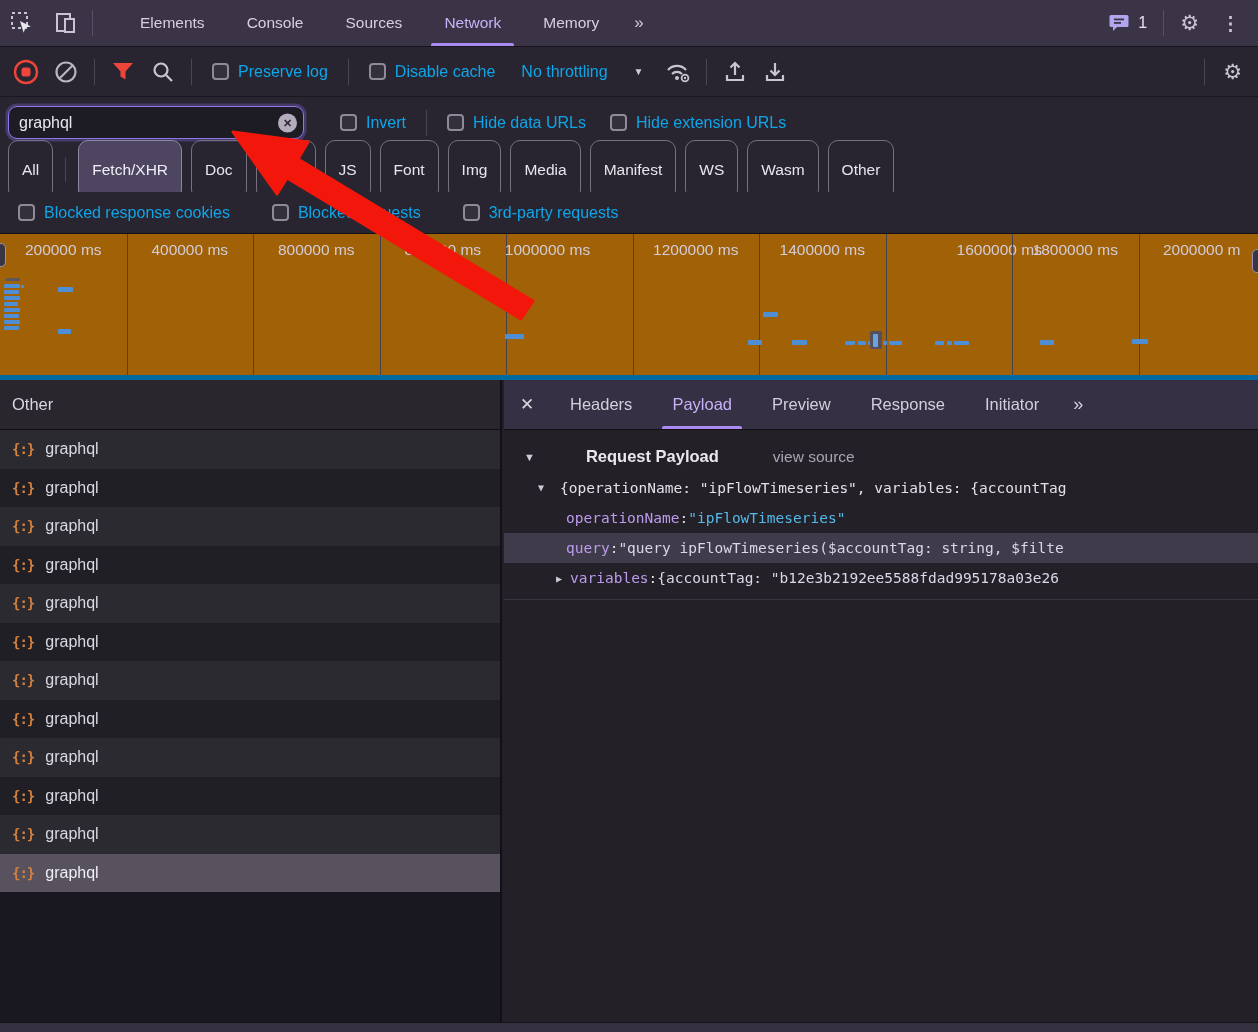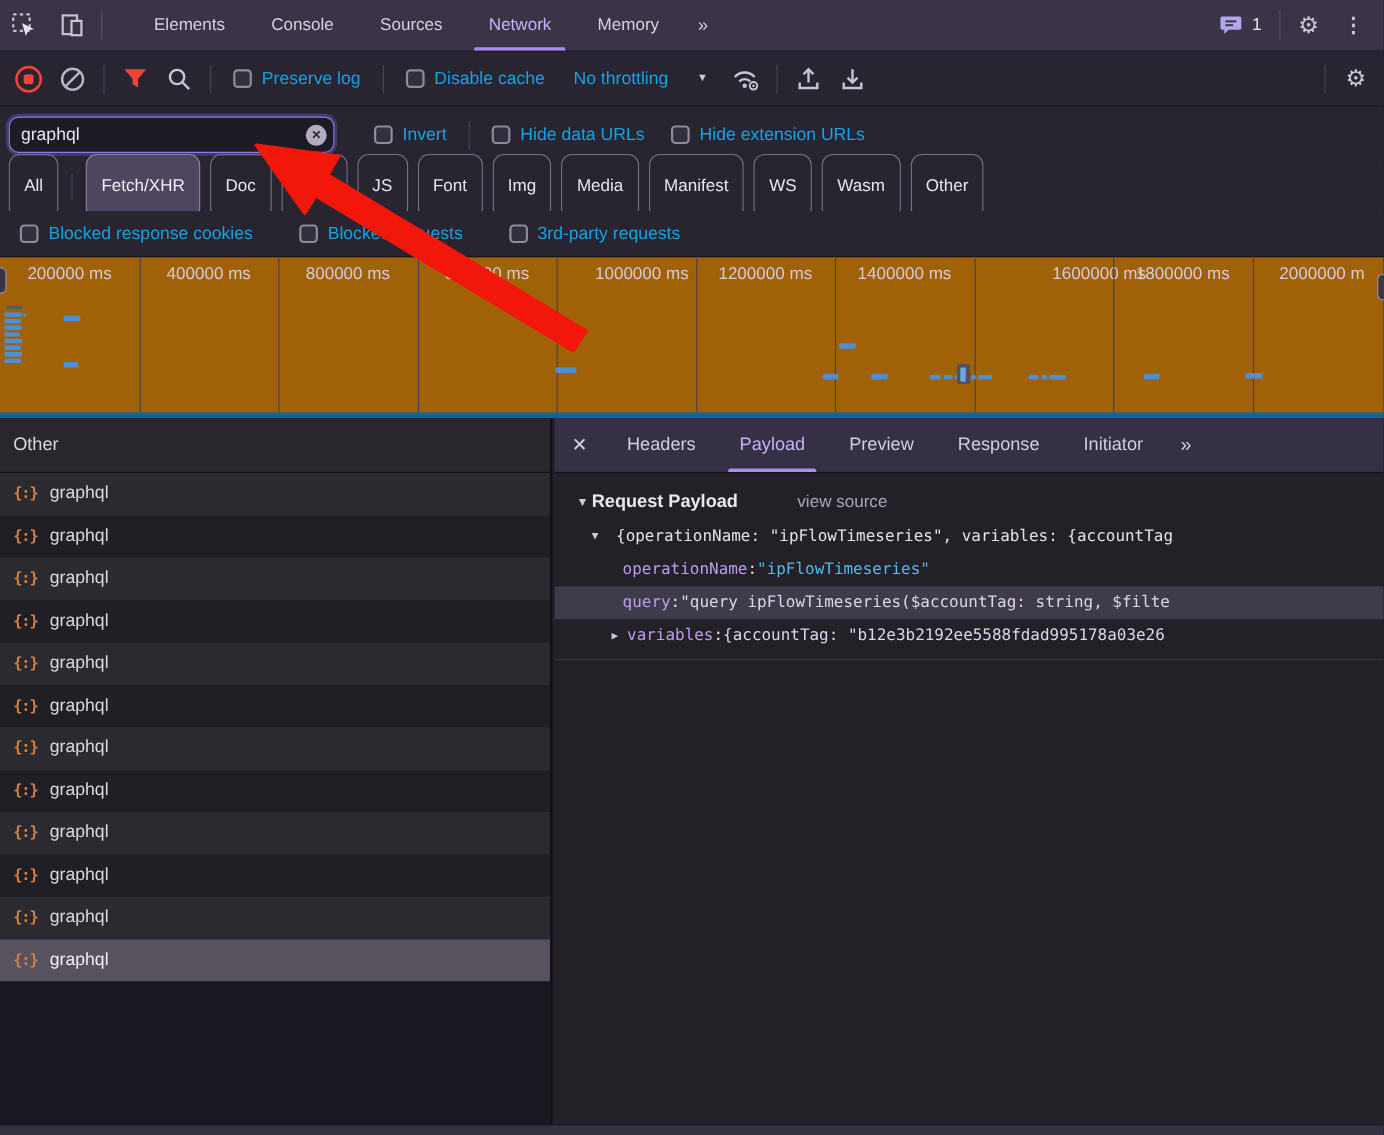--- a/index.html
+++ b/index.html
@@ -84,21 +84,21 @@
   .detail{position:absolute;top:380px;left:504px;right:0;bottom:10px;background:#232028;overflow:hidden;}
   .detail-tabs{height:50px;background:#353043;display:flex;align-items:center;border-bottom:1px solid #110f14;}
   .dclose{width:46px;height:100%;display:flex;align-items:center;justify-content:center;
     font-size:17px;color:#d9d4e0;cursor:pointer;}
   .dtab{position:relative;height:100%;display:flex;align-items:center;padding:0 20px;font-size:16.5px;color:#d3cedb;cursor:pointer;}
   .dtab.active{color:var(--tab-active);}
   .dtab.active::after{content:"";position:absolute;left:10px;right:10px;bottom:0;height:3px;background:var(--accent);border-radius:2px 2px 0 0;}
   .dtab.more{font-size:18px;padding:0 14px;}
   .payload-title-row{display:flex;align-items:center;margin:17px 0 6px 20px;}
   .ptri{font-size:11px;color:#d0cbd8;margin-right:3px;}
-  .ptitle{font-size:16.5px;font-weight:bold;color:#eae7ee;}
+  .ptitle{font-size:16.5px;font-weight:bold;color:#eae7ee;margin-left:48px;}
   .viewsource{margin-left:54px;font-size:15.5px;color:#aaa4b4;cursor:pointer;}
   .code{font-family:"DejaVu Sans Mono",monospace;font-size:14.5px;color:#e3e0e8;}
   .proot{display:flex;align-items:center;height:31px;padding-left:34px;gap:8px;white-space:nowrap;overflow:hidden;}
   .prow{display:flex;align-items:center;height:30px;white-space:nowrap;overflow:hidden;}
   .prow.hl{background:#403b4a;}
   .pkey{color:var(--key-purple);}
   .pval-cyan{color:var(--string-cyan);}
   .pval-light{color:#ddd5e8;}
   .rtri{font-size:10px;color:#cfc9d8;margin-right:8px;}
   .pdivider{height:1px;background:#3a3641;margin-top:6px;}
@@ -269,21 +269,21 @@
   <div class="grip" style="left:-4px;top:9px;"></div>
   <div class="grip" style="right:-4px;top:15px;"></div>
 <div class="tl-label" style="left: 0px; width: 126.5px;">200000 ms</div>
     <div class="tl-col-line" style="left: 126.5px;"></div>
     <div class="tl-label" style="left: 126.5px; width: 126.5px;">400000 ms</div>
     <div class="tl-col-line" style="left: 253px;"></div>
     <div class="tl-label" style="left: 253px; width: 126.5px;">800000 ms</div>
     <div class="tl-col-line" style="left: 379.5px;"></div>
     <div class="tl-label" style="left: 379.5px; width: 126.5px;">800000 ms</div>
     <div class="tl-col-line" style="left: 506px;"></div>
-    <div class="tl-label" style="left: 520px; width: 127px;">1000000 ms</div>
+    <div class="tl-label" style="left: 484px; width: 127px;">1000000 ms</div>
     <div class="tl-col-line" style="left: 632.5px;"></div>
     <div class="tl-label" style="left: 632.5px; width: 126.5px;">1200000 ms</div>
     <div class="tl-col-line" style="left: 759px;"></div>
     <div class="tl-label" style="left: 759px; width: 126.5px;">1400000 ms</div>
     <div class="tl-col-line" style="left: 885.5px;"></div>
     <div class="tl-label" style="left: 936px; width: 126.5px;">1600000 ms</div>
     <div class="tl-col-line" style="left: 1012px;"></div>
     <div class="tl-label" style="left: 1012px; width: 126.5px;">1800000 ms</div>
     <div class="tl-col-line" style="left: 1138.5px;"></div>
     <div class="tl-label" style="left: 1138.5px; width: 126.5px;">2000000 m</div>

